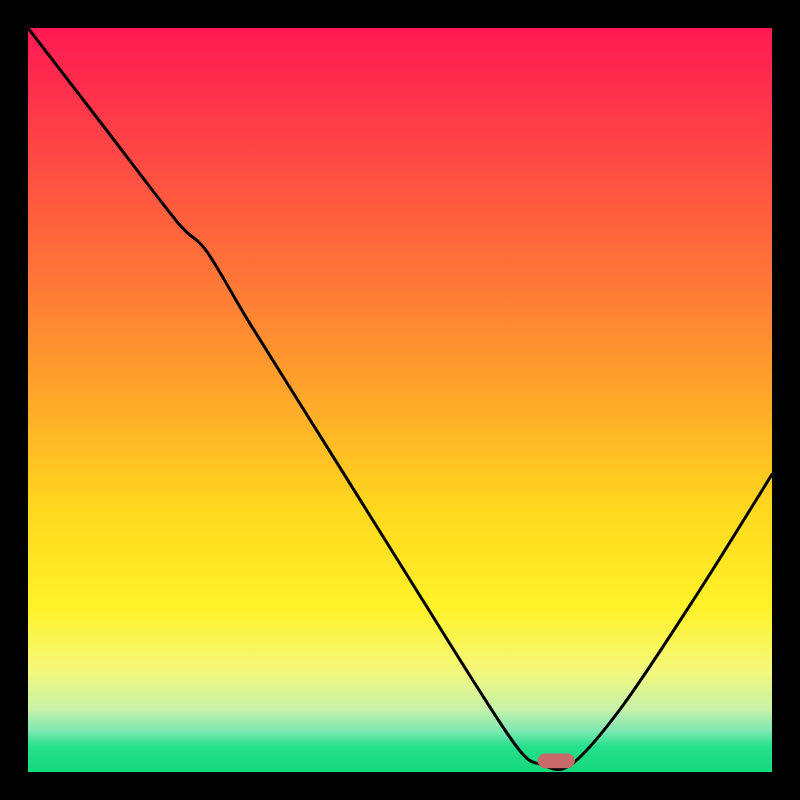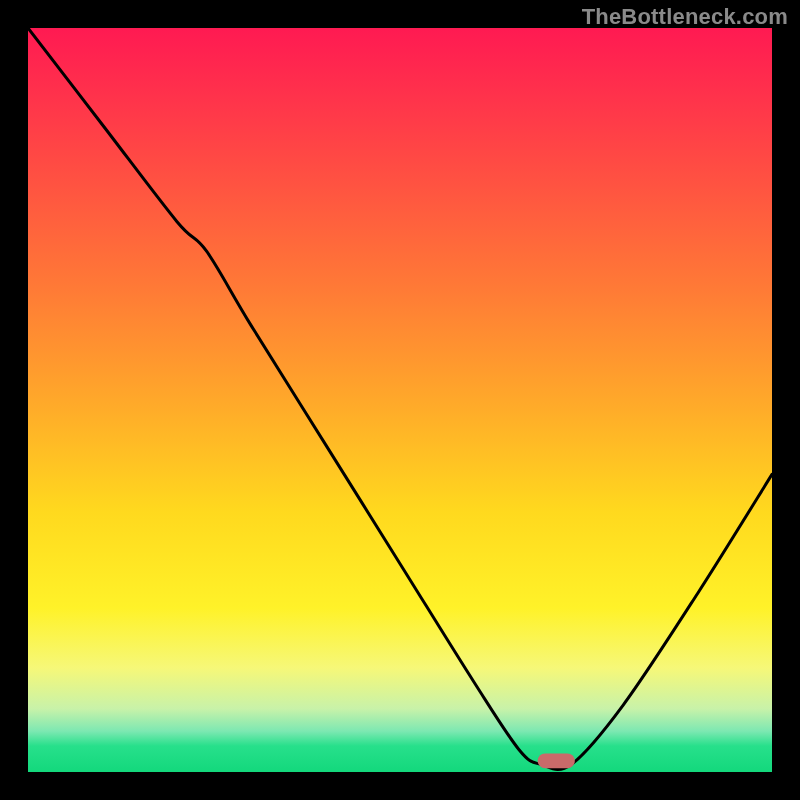--- a/index.html
+++ b/index.html
@@ -67,21 +67,20 @@
     font-weight: 600;
     color: #8a8a8a;
     letter-spacing: 0.2px;
     user-select: none;
   }
 </style>
 </head>
 <body>
 
 <div class="chart-wrap">
-  <div class="watermark">TheBottleneck.com</div>
 
   <div class="plot-area">
     <div class="gradient"></div>
     <svg class="curve-svg" viewBox="0 0 744 744" preserveAspectRatio="none">
       <path id="curve" class="curve-path" d="M 0,0 C 12.4,16.120000000000005 49.60000000000001,64.48000000000002 74.4,96.72000000000003 C 99.2,128.96000000000004 131.44,172.36000000000004 148.8,193.44000000000005 C 166.16000000000003,214.52000000000007 166.16,205.84000000000006 178.56,223.20000000000005 C 190.96,240.56000000000003 203.35999999999999,265.36 223.2,297.6 C 243.04,329.84000000000003 272.8,376.96 297.6,416.64 C 322.40000000000003,456.32 347.2,495.99999999999994 372,535.68 C 396.8,575.3599999999999 426.55999999999995,623.72 446.4,654.72 C 466.24,685.72 479.88,708.04 491.04,721.68 C 502.20000000000005,735.3199999999999 504.68,734.0799999999999 513.36,736.56 C 522.04,739.04 529.48,746.4799999999999 543.12,736.56 C 556.76,726.64 574.12,705.56 595.2,677.04 C 616.2800000000001,648.52 644.8000000000001,603.8800000000001 669.6,565.44 C 694.4,527 731.6,466.24 744,446.4"></path>
       <rect id="marker" class="marker" rx="7.44" ry="7.44" x="509.64" y="725.4" width="37.2" height="14.88"></rect>
     </svg>
   </div>
 </div>
 

